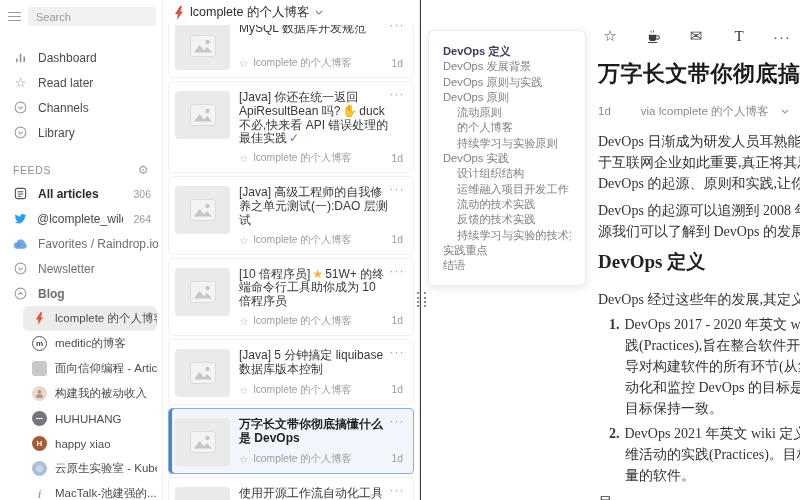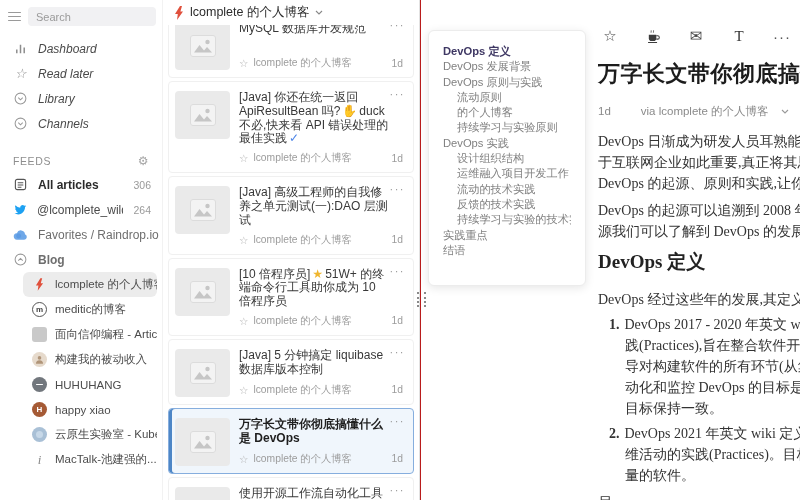--- a/index.html
+++ b/index.html
@@ -1,28 +1,28 @@
 <!DOCTYPE html>
 <html><head>
 <meta charset="utf-8">
 <style>
   html,body{margin:0;padding:0;background:#fff;}
-  #app{position:relative;width:800px;height:500px;overflow:hidden;background:#b91c1c;
+  #app{position:relative;width:800px;height:500px;overflow:hidden;background:#404040;
        font-family:"Liberation Sans",sans-serif;color:#333;}
   svg{display:block}
   
   .sidebar{position:absolute;left:0;top:0;width:163px;height:500px;background:#fff;border-right:1px solid #f2f2f2;box-sizing:border-box;}
   .sb-top{display:flex;align-items:center;gap:7px;padding:7px 6px 4px 8px;}
   .burger{width:13px;display:flex;flex-direction:column;gap:2.5px;cursor:pointer;}
   .burger i{height:1.5px;background:#9a9a9a;border-radius:1px;}
   .search{flex:1;height:19px;background:#f1f1f3;border:none;border-radius:4px;padding:0 8px;font-size:11px;color:#444;outline:none;min-width:0;font-family:inherit;}
   .search::placeholder{color:#9a9a9a;}
   .sbrow{display:flex;align-items:center;height:25px;padding-left:13px;gap:10px;font-size:12px;color:#4a4a4a;cursor:pointer;}
   .sbrow .ic{width:15px;display:flex;justify-content:center;color:#8d8d8d;font-size:13px;line-height:1;}
-  .sb-menu{margin-top:6px;font-style:italic;}
+  .sb-menu{margin-top:15px;}
   .feeds-hdr{display:flex;align-items:center;justify-content:space-between;margin-top:14px;padding:0 13px;height:22px;font-size:10.5px;letter-spacing:.6px;color:#8e8e8e;}
   .gear{color:#a5a5a5;font-size:12px;cursor:pointer;}
   .count{margin-left:auto;margin-right:11px;font-size:10.5px;color:#9a9a9a;}
   .strong{font-weight:bold;color:#2b2b2b;}
   .subrow{display:flex;align-items:center;height:25px;margin:0 5px 0 23px;padding-left:9px;gap:8px;font-size:11.5px;color:#4c4c4c;border-radius:6px;cursor:pointer;white-space:nowrap;overflow:hidden;}
   .subrow.selected{background:#ececec;}
   .av{width:15px;height:15px;border-radius:50%;flex:none;display:flex;align-items:center;justify-content:center;font-size:8px;}
   
   .listcol{position:absolute;left:163px;top:0;width:257px;height:500px;background:#fff;border-right:1px solid #e2e2e2;box-sizing:border-box;}
   .list-hdr{height:25px;display:flex;align-items:center;gap:6px;padding-left:11px;font-size:12.5px;color:#2c2c2c;}
@@ -96,30 +96,30 @@
         <span class="ic">☆</span>
         <span>Read later</span>
       </div>
       <div class="sbrow">
         <span class="ic">
           <svg width="13" height="13" viewBox="0 0 14 14">
               <circle cx="7" cy="7" r="5.8" fill="none" stroke="#999" stroke-width="1.1"></circle>
               <path d="M4.6 6.1 7 8.4 9.4 6.1" fill="none" stroke="#999" stroke-width="1.1"></path>
             </svg>
         </span>
-        <span>Library</span>
+        <span>Channels</span>
       </div>
       <div class="sbrow">
         <span class="ic">
           <svg width="13" height="13" viewBox="0 0 14 14">
               <circle cx="7" cy="7" r="5.8" fill="none" stroke="#999" stroke-width="1.1"></circle>
               <path d="M4.6 6.1 7 8.4 9.4 6.1" fill="none" stroke="#999" stroke-width="1.1"></path>
             </svg>
         </span>
-        <span>Channels</span>
+        <span>Library</span>
       </div>
     </nav>
 
     <div class="feeds-hdr">
       <span>FEEDS</span>
       <span class="gear">⚙</span>
     </div>
 
     <div class="sbrow">
       <span class="ic">
@@ -141,20 +141,29 @@
       <span class="count">264</span>
     </div>
     <div class="sbrow">
       <span class="ic">
         <svg width="15" height="12" viewBox="0 0 16 12">
             <path d="M4.5 11a3.5 3.5 0 0 1-.4-7A4.5 4.5 0 0 1 12.8 5.2 3 3 0 0 1 12 11z" fill="#6fa8e8"></path>
             <circle cx="6" cy="7" r="2.6" fill="#4d8fe0" opacity=".55"></circle>
           </svg>
       </span>
       <span style="color:#6e6e6e;">Favorites / Raindrop.io</span>
+    </div>
+    <div class="sbrow">
+      <span class="ic">
+        <svg width="13" height="13" viewBox="0 0 14 14">
+            <circle cx="7" cy="7" r="5.8" fill="none" stroke="#999" stroke-width="1.1"></circle>
+            <path d="M4.6 6.1 7 8.4 9.4 6.1" fill="none" stroke="#999" stroke-width="1.1"></path>
+          </svg>
+      </span>
+      <span style="color:#6e6e6e;">Newsletter</span>
     </div>
     <div class="sbrow">
       <span class="ic">
         <svg width="13" height="13" viewBox="0 0 14 14">
             <circle cx="7" cy="7" r="5.8" fill="none" stroke="#999" stroke-width="1.1"></circle>
             <path d="M4.6 8.2 7 5.9 9.4 8.2" fill="none" stroke="#999" stroke-width="1.1"></path>
           </svg>
       </span>
       <span style="color:#6e6e6e;font-weight:bold;">Blog</span>
     </div>
@@ -423,20 +432,21 @@
         </div>
 
       </div>
     </div>
   </section>
 
   <div class="toc">
     <div class="toc-item active">DevOps 定义</div>
     <div class="toc-item">DevOps 发展背景</div>
     <div class="toc-item">DevOps 原则与实践</div>
+    <div class="toc-item">DevOps 原则</div>
     <div class="toc-item l2">流动原则</div>
     <div class="toc-item l2">的个人博客</div>
     <div class="toc-item l2">持续学习与实验原则</div>
     <div class="toc-item">DevOps 实践</div>
     <div class="toc-item l2">设计组织结构</div>
     <div class="toc-item l2">运维融入项目开发工作</div>
     <div class="toc-item l2">流动的技术实践</div>
     <div class="toc-item l2">反馈的技术实践</div>
     <div class="toc-item l2">持续学习与实验的技术实践</div>
     <div class="toc-item">实践重点</div>

